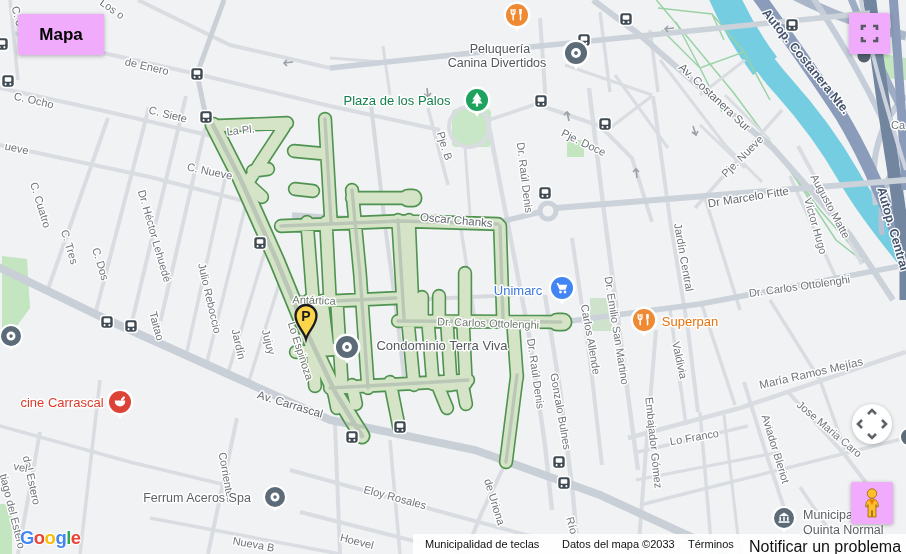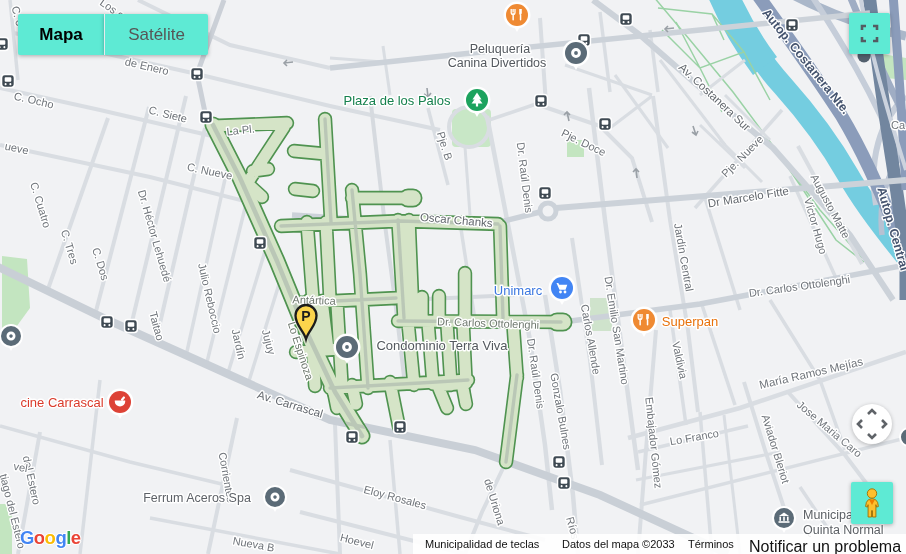--- a/index.html
+++ b/index.html
@@ -1,18 +1,18 @@
 <!DOCTYPE html>
 <html><head>
 <meta charset="utf-8">
 <style>
   html,body{margin:0;padding:0;}
   #wrap{position:relative;width:906px;height:554px;overflow:hidden;background:#f1f2f4;font-family:"Liberation Sans",sans-serif;}
   #map{position:absolute;left:0;top:0;}
-  .ctl{position:absolute;background:#5eead4;box-shadow:0 1px 4px rgba(0,0,0,.3);}
+  .ctl{position:absolute;background:#f0abfc;box-shadow:0 1px 4px rgba(0,0,0,.3);}
 </style>
 </head>
 <body>
 <div id="wrap">
 <svg id="map" width="906" height="554" viewBox="0 0 906 554">
 <defs>
 <mask id="gmask" maskUnits="userSpaceOnUse" x="0" y="0" width="906" height="554">
 <rect x="0" y="0" width="906" height="554" fill="black"></rect>
 <path d="M213,125 L240,178 L277,261 L302,322 L335,392 L362,436" fill="none" stroke="white" stroke-width="14" stroke-linecap="round" stroke-linejoin="round"></path>
 <path d="M408,198 L413,198 M557,322 L563,322" fill="none" stroke="white" stroke-width="16" stroke-linecap="round"></path>
@@ -527,21 +527,20 @@
 <text x="33.8" y="544" fill="#EA4335">o</text>
 <text x="44.6" y="544" fill="#FBBC05">o</text>
 <text x="55.4" y="544" fill="#4285F4">g</text>
 <text x="66.2" y="544" fill="#34A853">l</text>
 <text x="70.8" y="544" fill="#EA4335">e</text>
 </g>
 </svg>
 
 <div class="ctl" style="left:18px;top:14px;width:86px;height:41px;border-radius:2px 0 0 2px;display:flex;align-items:center;justify-content:center;font-size:17px;font-weight:bold;color:#000;font-family:'Liberation Sans',sans-serif;">Mapa</div>
 
-<div class="ctl" style="left:104px;top:14px;width:104px;height:41px;border-radius:0 2px 2px 0;display:flex;align-items:center;justify-content:center;font-size:17px;color:#565656;border-left:1px solid #e8eaed;box-sizing:border-box;font-family:'Liberation Sans',sans-serif;">Satélite</div>
 
 <div class="ctl" style="left:849px;top:13px;width:41px;height:41px;border-radius:2px;">
 <svg width="41" height="41" viewBox="0 0 41 41">
 <path d="M13,17 v-4 h4 M24,13 h4 v4 M28,24 v4 h-4 M17,28 h-4 v-4" fill="none" stroke="#545b62" stroke-width="2.6"></path>
 </svg>
 </div>
 
 <div style="position:absolute;left:852px;top:404px;width:40px;height:40px;border-radius:50%;background:#fff;box-shadow:0 1px 4px rgba(0,0,0,.25);">
 <svg width="40" height="40" viewBox="0 0 40 40">
 <g fill="none" stroke="#5f6368" stroke-width="2.6">

